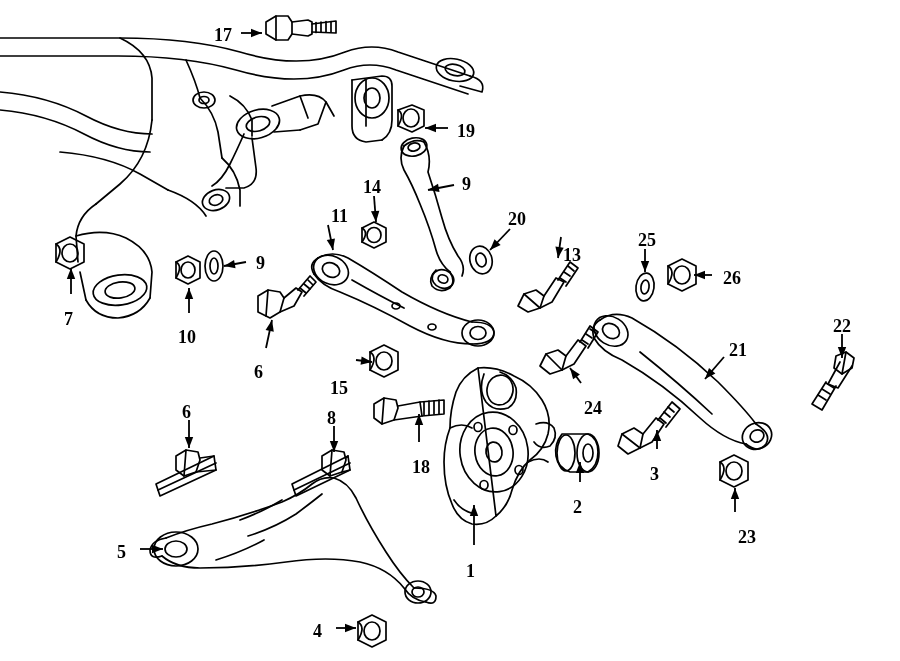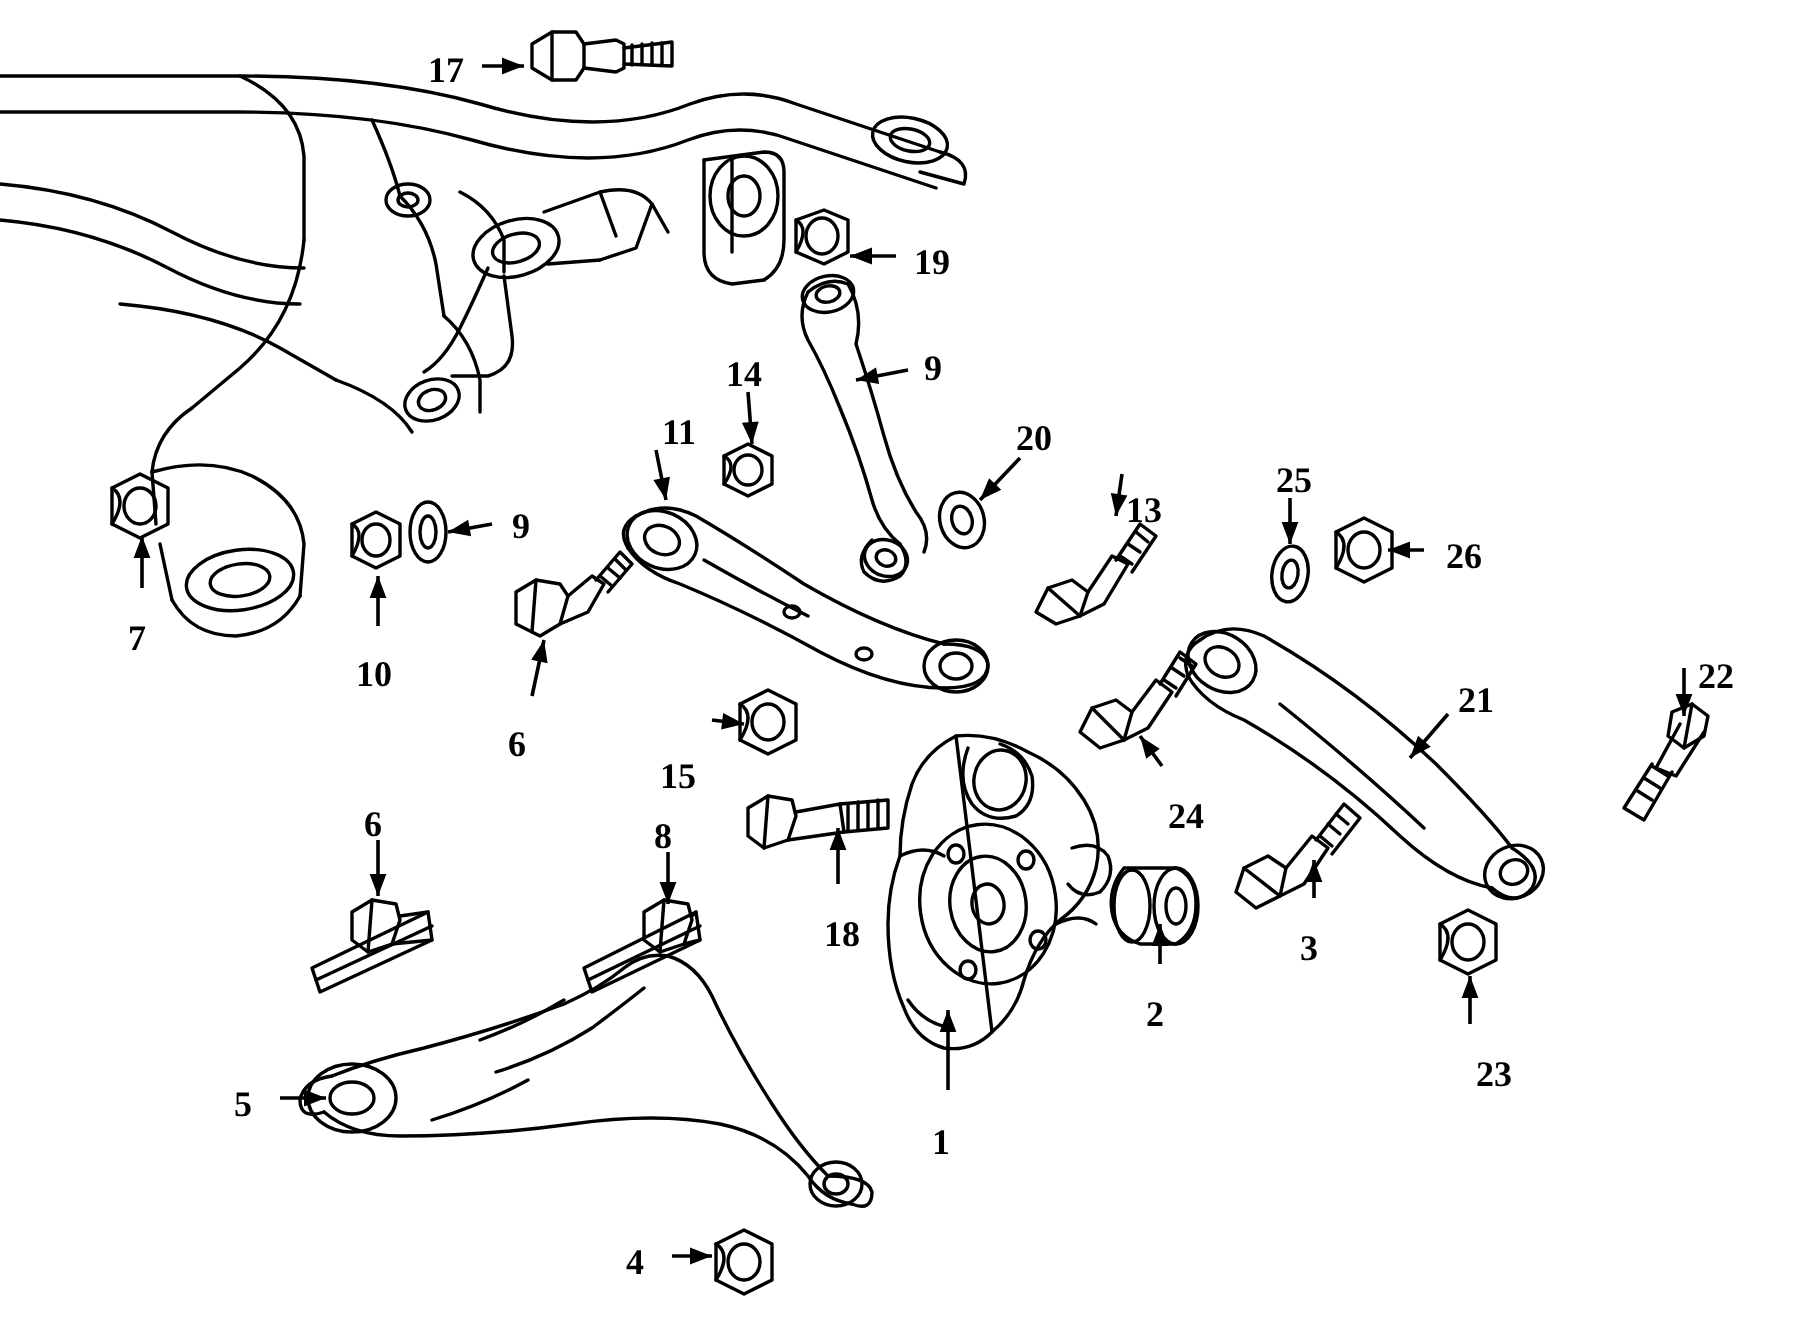--- a/index.html
+++ b/index.html
@@ -369,20 +369,20 @@
       <div class="callout-label" style="left: 254px; top: 363px;">6</div>
       <div class="callout-label" style="left: 563px; top: 218px; margin-top: 28px;">13</div>
       <div class="callout-label" style="left: 363px; top: 178px;">14</div>
       <div class="callout-label" style="left: 330px; top: 353px; margin-top: 26px;">15</div>
       <div class="callout-label" style="left: 462px; top: 175px;">9</div>
       <div class="callout-label" style="left: 214px; top: 26px;">17</div>
       <div class="callout-label" style="left: 412px; top: 458px;">18</div>
       <div class="callout-label" style="left: 457px; top: 122px;">19</div>
       <div class="callout-label" style="left: 508px; top: 210px;">20</div>
       <div class="callout-label" style="left: 729px; top: 341px;">21</div>
-      <div class="callout-label" style="left: 833px; top: 329px; margin-left: 16px;">22</div>
+      <div class="callout-label" style="left: 833px; top: 317px;">22</div>
       <div class="callout-label" style="left: 738px; top: 528px;">23</div>
       <div class="callout-label" style="left: 584px; top: 399px;">24</div>
       <div class="callout-label" style="left: 638px; top: 231px;">25</div>
       <div class="callout-label" style="left: 723px; top: 269px; text-align: center;">26</div>
     </div>
 
 </div>
 
 </body></html>

